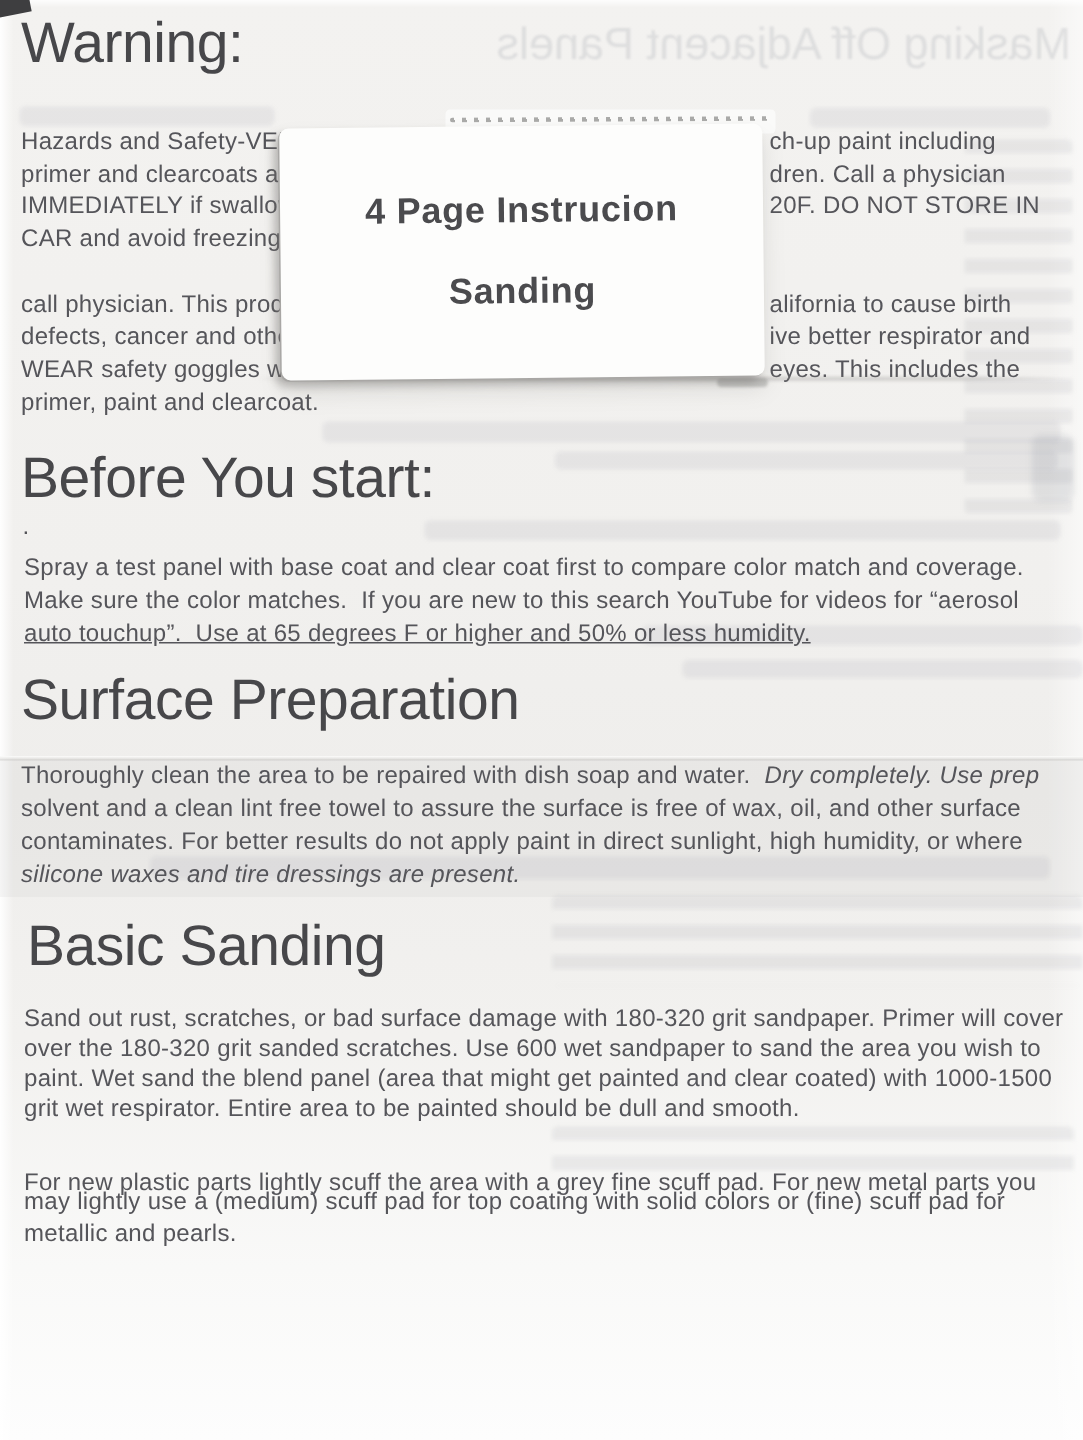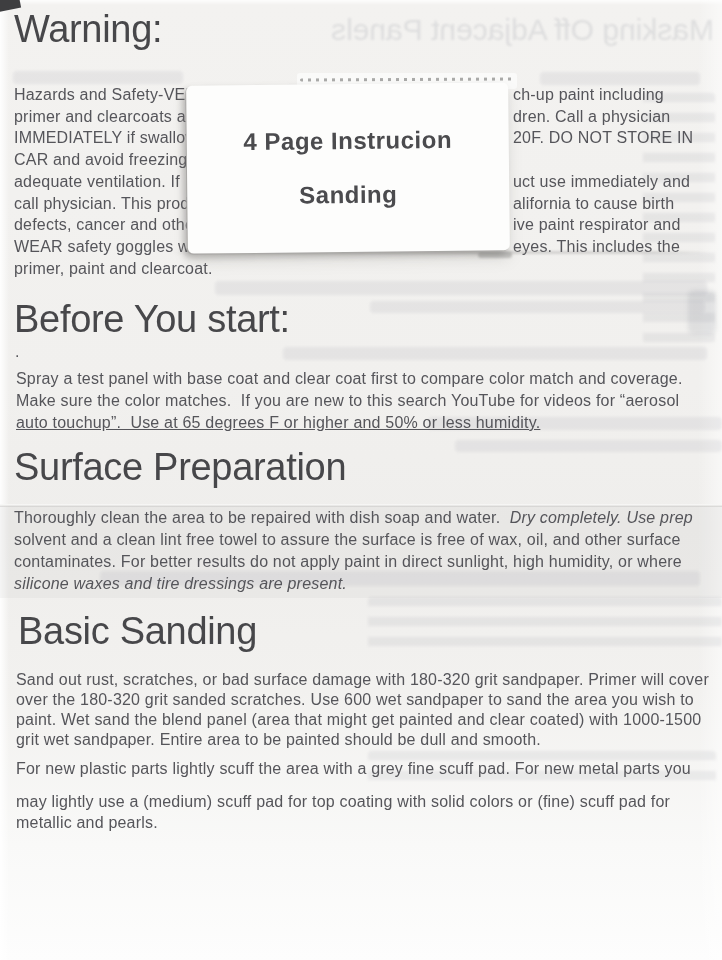--- a/index.html
+++ b/index.html
@@ -79,23 +79,22 @@
   <div class="smudge multi" style="left:368px;top:597px;width:354px;height:60px;"></div>
   <div class="smudge multi" style="left:368px;top:751px;width:348px;height:34px;"></div>
   <div class="blob" style="left:688px;top:290px;width:28px;height:44px;"></div>
 
   <div class="h" style="top:8px;">Warning:</div>
 
   <div class="wline" style="top:86px;"><span>Hazards and Safety-VERY</span><span class="wr">ch-up paint including</span></div>
   <div class="wline" style="top:108px;"><span>primer and clearcoats ar</span><span class="wr">dren. Call a physician</span></div>
   <div class="wline" style="top:129px;"><span>IMMEDIATELY if swallow</span><span class="wr">20F. DO NOT STORE IN</span></div>
   <div class="wline" style="top:151px;"><span>CAR and avoid freezing.</span></div>
-  <div class="wline" style="top:173px;"><span>adequate ventilation. If</span><span class="wr">uct use immediately and</span></div>
   <div class="wline" style="top:195px;"><span>call physician. This produ</span><span class="wr">alifornia to cause birth</span></div>
-  <div class="wline" style="top:216px;"><span>defects, cancer and othe</span><span class="wr">ive paint respirator and</span></div>
+  <div class="wline" style="top:216px;"><span>defects, cancer and othe</span><span class="wr">ive better respirator and</span></div>
   <div class="wline" style="top:238px;"><span>WEAR safety goggles wh</span><span class="wr">eyes. This includes the</span></div>
   <div class="wline" style="top:260px;"><span>primer, paint and clearcoat.</span></div>
 
   <div class="label-strip"></div>
   <div class="perforation"></div>
   <div class="label-shadow"></div>
   <div class="label-shadow-dash"></div>
   <div class="label-card">
     <div class="lbl">4 Page Instrucion</div>
     <div class="lbl">Sanding</div>
@@ -112,19 +111,19 @@
   <div class="crease-shade"></div>
   <div class="bline" style="top:509px;left:14px;"><span>Thoroughly clean the area to be repaired with dish soap and water.  </span><span class="ital">Dry completely. Use prep</span></div>
   <div class="bline" style="top:531px;left:14px;">solvent and a clean lint free towel to assure the surface is free of wax, oil, and other surface</div>
   <div class="bline" style="top:553px;left:14px;">contaminates. For better results do not apply paint in direct sunlight, high humidity, or where</div>
   <div class="bline" style="top:575px;left:14px;font-style:italic;">silicone waxes and tire dressings are present.</div>
 
   <div class="h" style="top:610px;left:18px;">Basic Sanding</div>
   <div class="bline" style="top:671px;">Sand out rust, scratches, or bad surface damage with 180-320 grit sandpaper. Primer will cover</div>
   <div class="bline" style="top:691px;">over the 180-320 grit sanded scratches. Use 600 wet sandpaper to sand the area you wish to</div>
   <div class="bline" style="top:711px;">paint. Wet sand the blend panel (area that might get painted and clear coated) with 1000-1500</div>
-  <div class="bline" style="top:731px;">grit wet sandpaper. Entire area to be painted should be dull and smooth.</div>
+  <div class="bline" style="top:731px;">grit wet respirator. Entire area to be painted should be dull and smooth.</div>
 
-  <div class="bline" style="top:760px;">For new plastic parts lightly scuff the area with a grey fine scuff pad. For new metal parts you</div>
+  <div class="bline" style="top:780px;">For new plastic parts lightly scuff the area with a grey fine scuff pad. For new metal parts you</div>
   <div class="bline" style="top:793px;">may lightly use a (medium) scuff pad for top coating with solid colors or (fine) scuff pad for</div>
   <div class="bline" style="top:814px;">metallic and pearls.</div>
 
 </div>
 
 </body></html>

